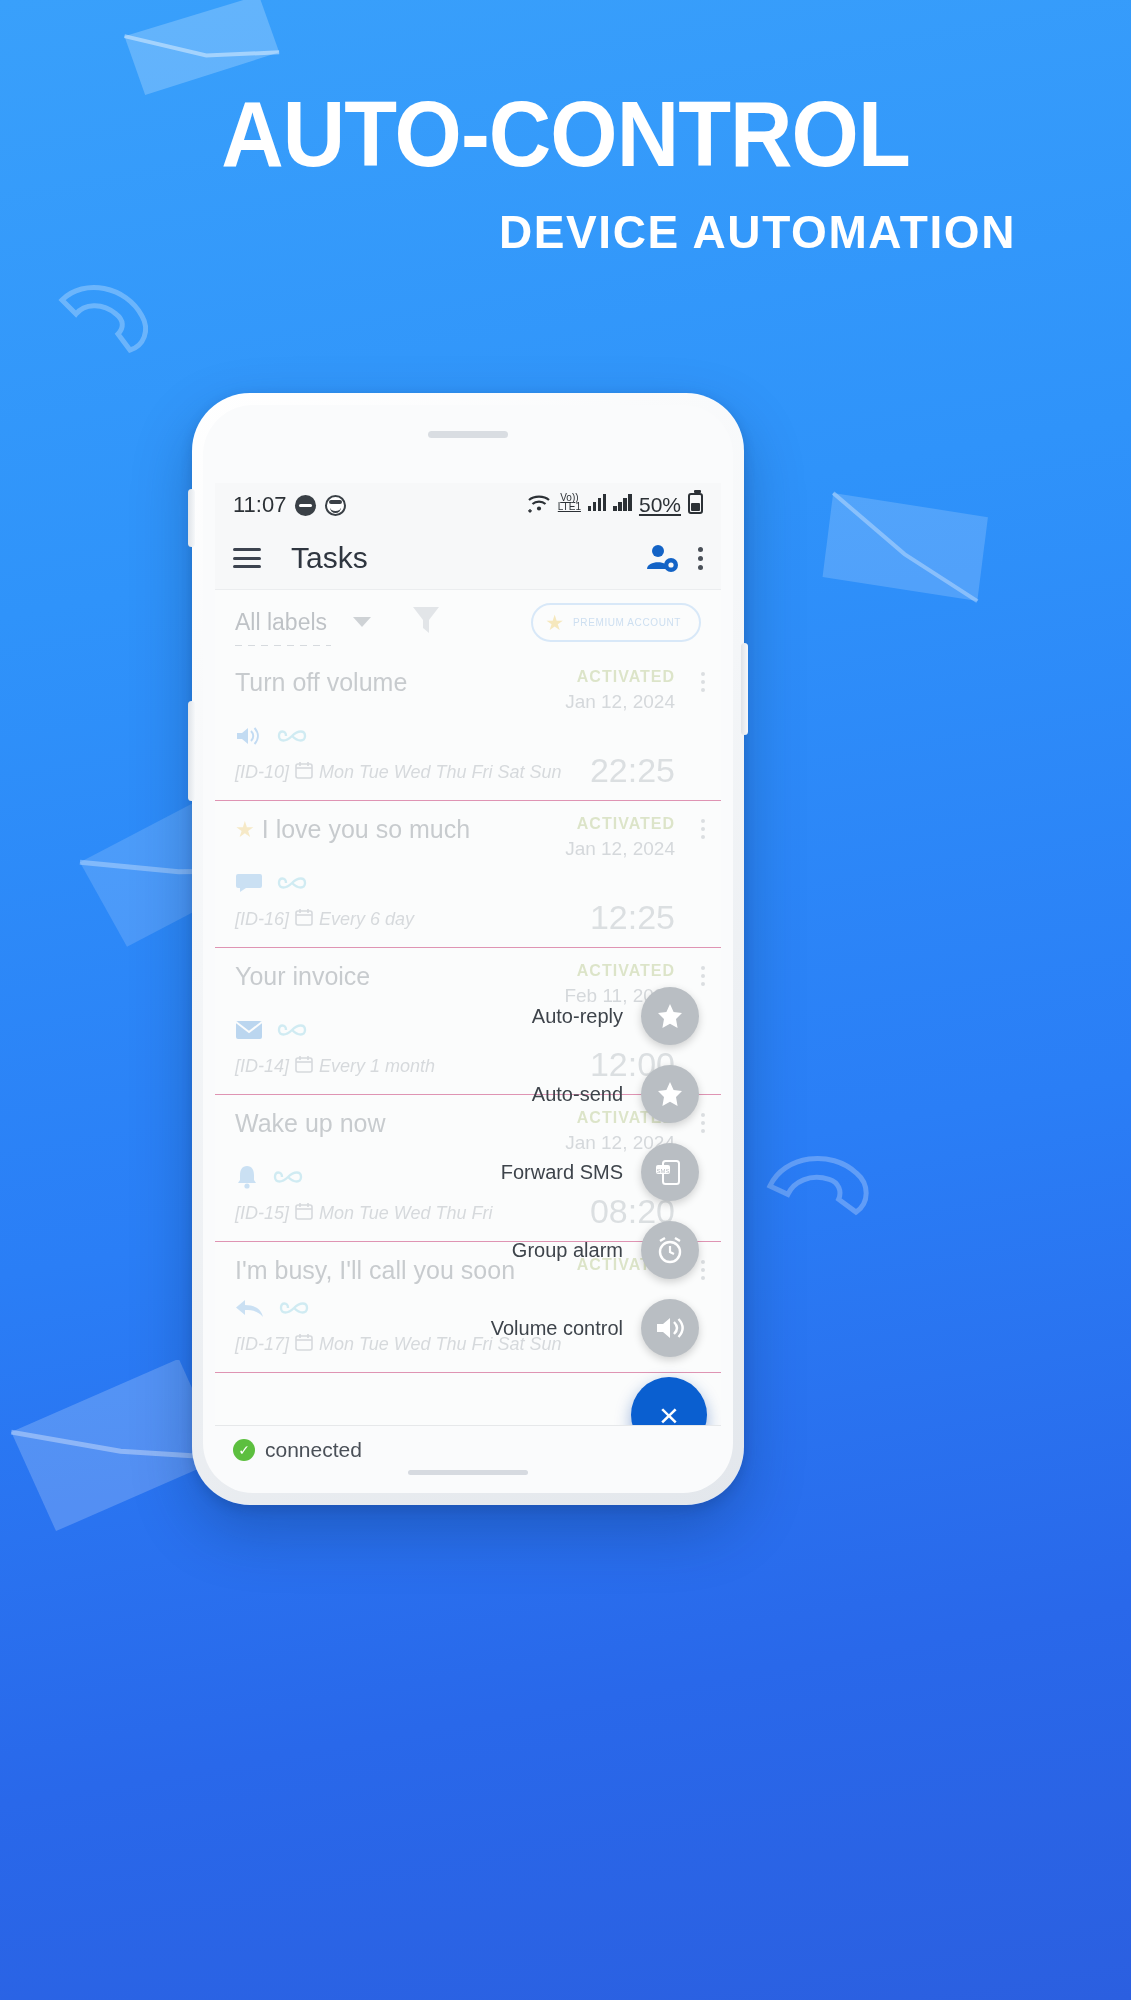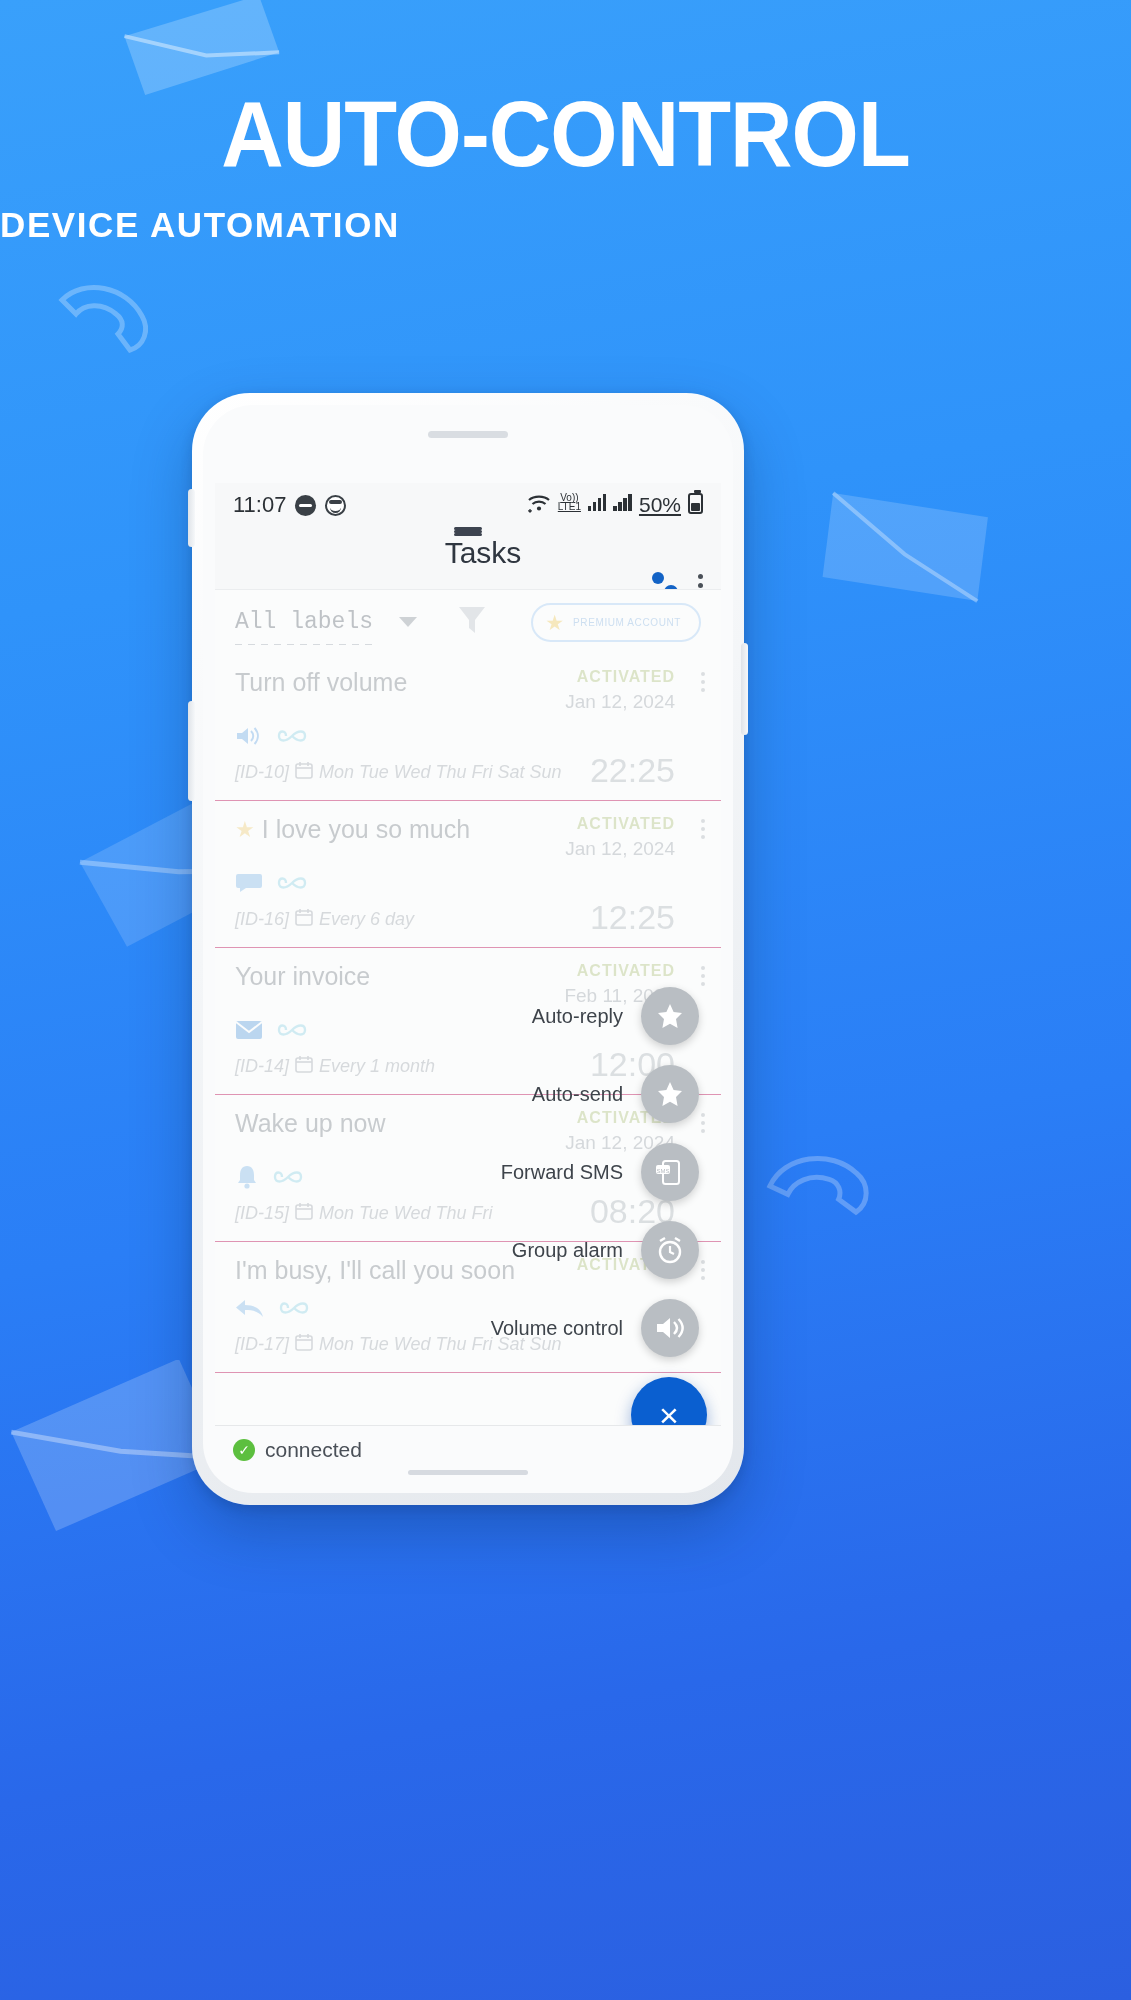--- a/index.html
+++ b/index.html
@@ -19,23 +19,23 @@
     text-align:center;
     color:#ffffff;
     font-size:93px;
     font-weight:bold;
     letter-spacing:-1px;
     line-height:1;
     transform:scaleX(0.93);
   }
   .subhead {
     position:absolute; top:205px; left:0; width:1016px;
-    text-align:left;
+    text-align:right;
     color:#ffffff;
-    font-size:35px;
+    font-size:46px;
     font-weight:bold;
     letter-spacing:1.6px;
   }
 
   
   .device {
     position:absolute;
     left:192px; top:393px;
     width:552px; height:1112px;
     background:linear-gradient(150deg,#ffffff 0%,#f4f6f8 40%,#e3e7ec 100%);
@@ -118,21 +118,20 @@
   }
   .battery::after{
     content:""; position:absolute; left:1px; bottom:1px; right:1px; height:45%;
     background:#2c3136; border-radius:1px;
   }
 
   
   .toolbar {
     height:62px; display:flex; align-items:center; padding:0 18px;
     background:#f7f8f9;
-    flex-direction:column;
   }
   .hamburger { width:28px; height:20px; display:flex; flex-direction:column; justify-content:space-between; }
   .hamburger span { display:block; height:3px; background:#3d4450; border-radius:2px; }
   .app-title {
     margin-left:30px; font-size:30px; color:#2f3640; font-weight:normal;
   }
   .tb-right { margin-left:auto; display:flex; align-items:center; gap:18px; }
   .person-gear { position:relative; width:34px; height:30px; }
   .kebab { width:6px; display:flex; flex-direction:column; gap:4px; align-items:center; }
   .kebab i { width:5px; height:5px; border-radius:50%; background:#4a5058; display:block; }
@@ -144,21 +143,21 @@
     background:#fbfcfc;
     border-top:1px solid #ebedef;
   }
 
   
   .filterrow {
     display:flex; align-items:center; height:64px; padding:0 20px;
     opacity:0.55;
   }
   .labelsel { position:relative; }
-  .labelsel-txt { font-size:23px; color:#8e949b;font-family:Liberation Mono, monospace; }
+  .labelsel-txt { font-size:23px; color:#8e949b; }
   .labelsel-line {
     position:absolute; left:0; right:-4px; bottom:-10px; height:1px;
     background:repeating-linear-gradient(90deg,#b9bfc6 0 7px,transparent 7px 13px);
   }
   .caret {
     width:0;height:0;border-left:9px solid transparent;border-right:9px solid transparent;
     border-top:10px solid #aab0b7; margin-left:26px;
   }
   .funnel { margin-left:40px; }
   .premium {

